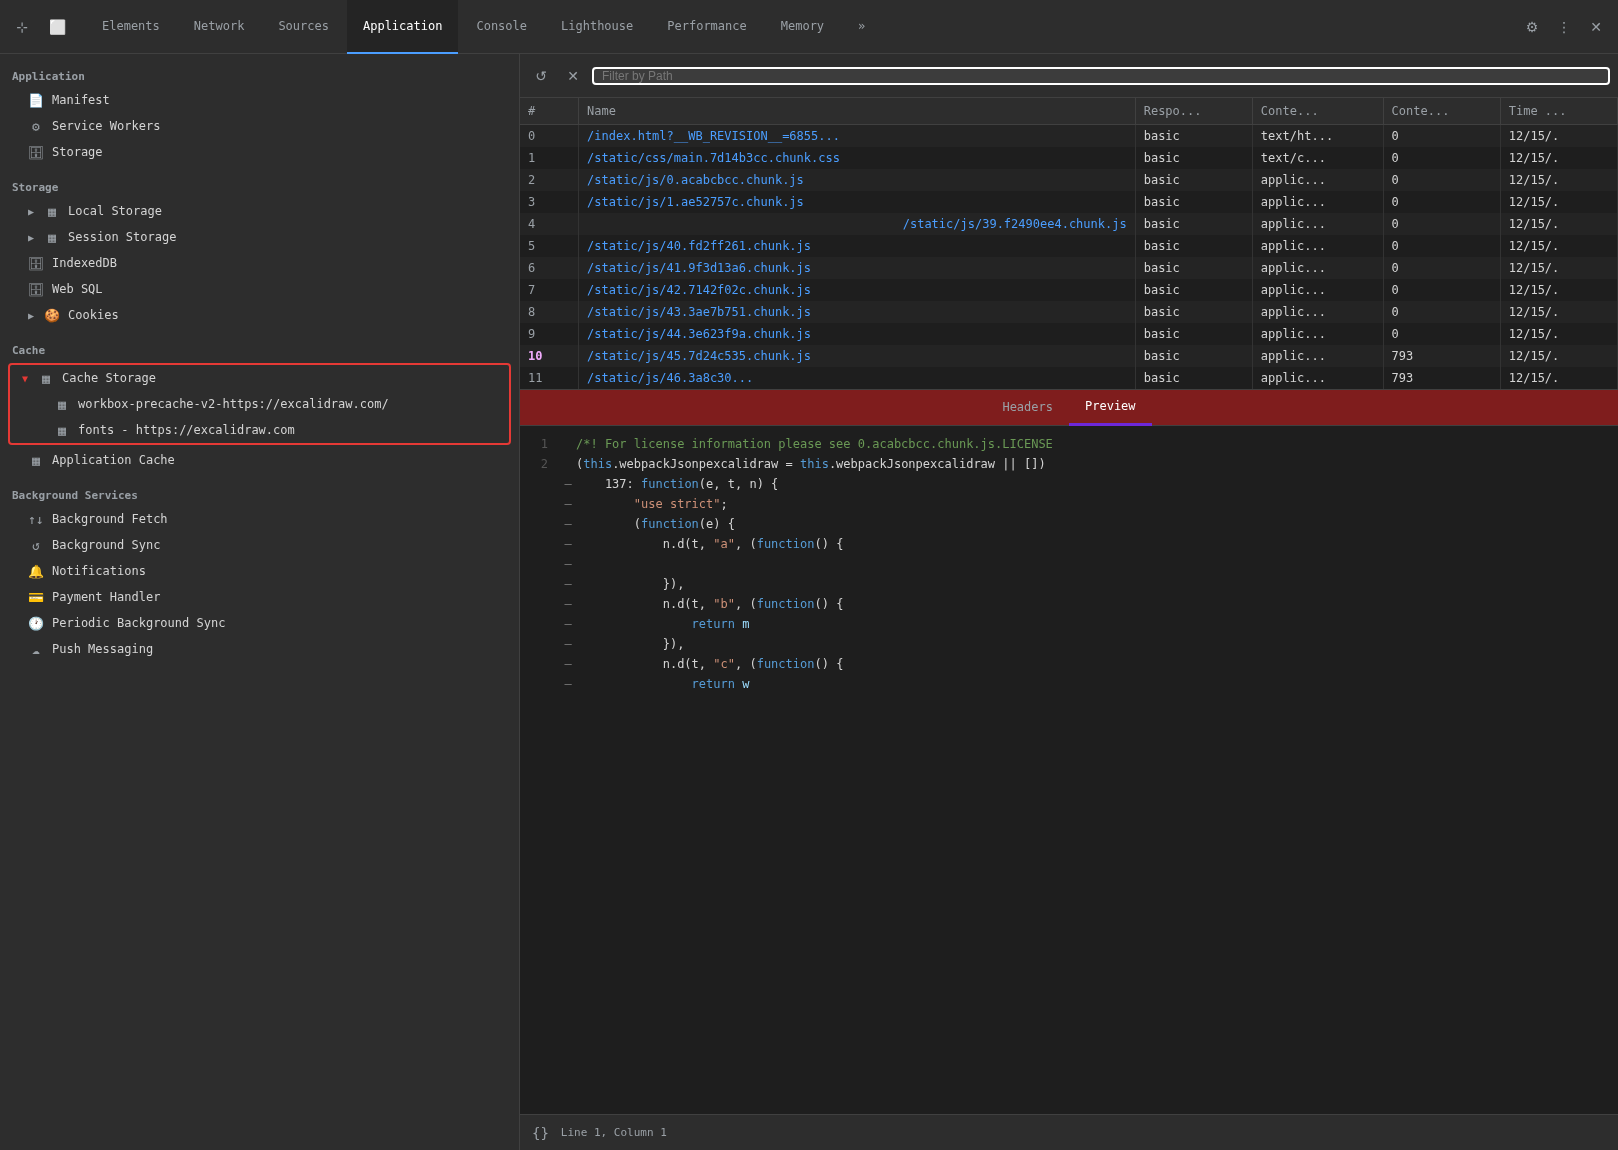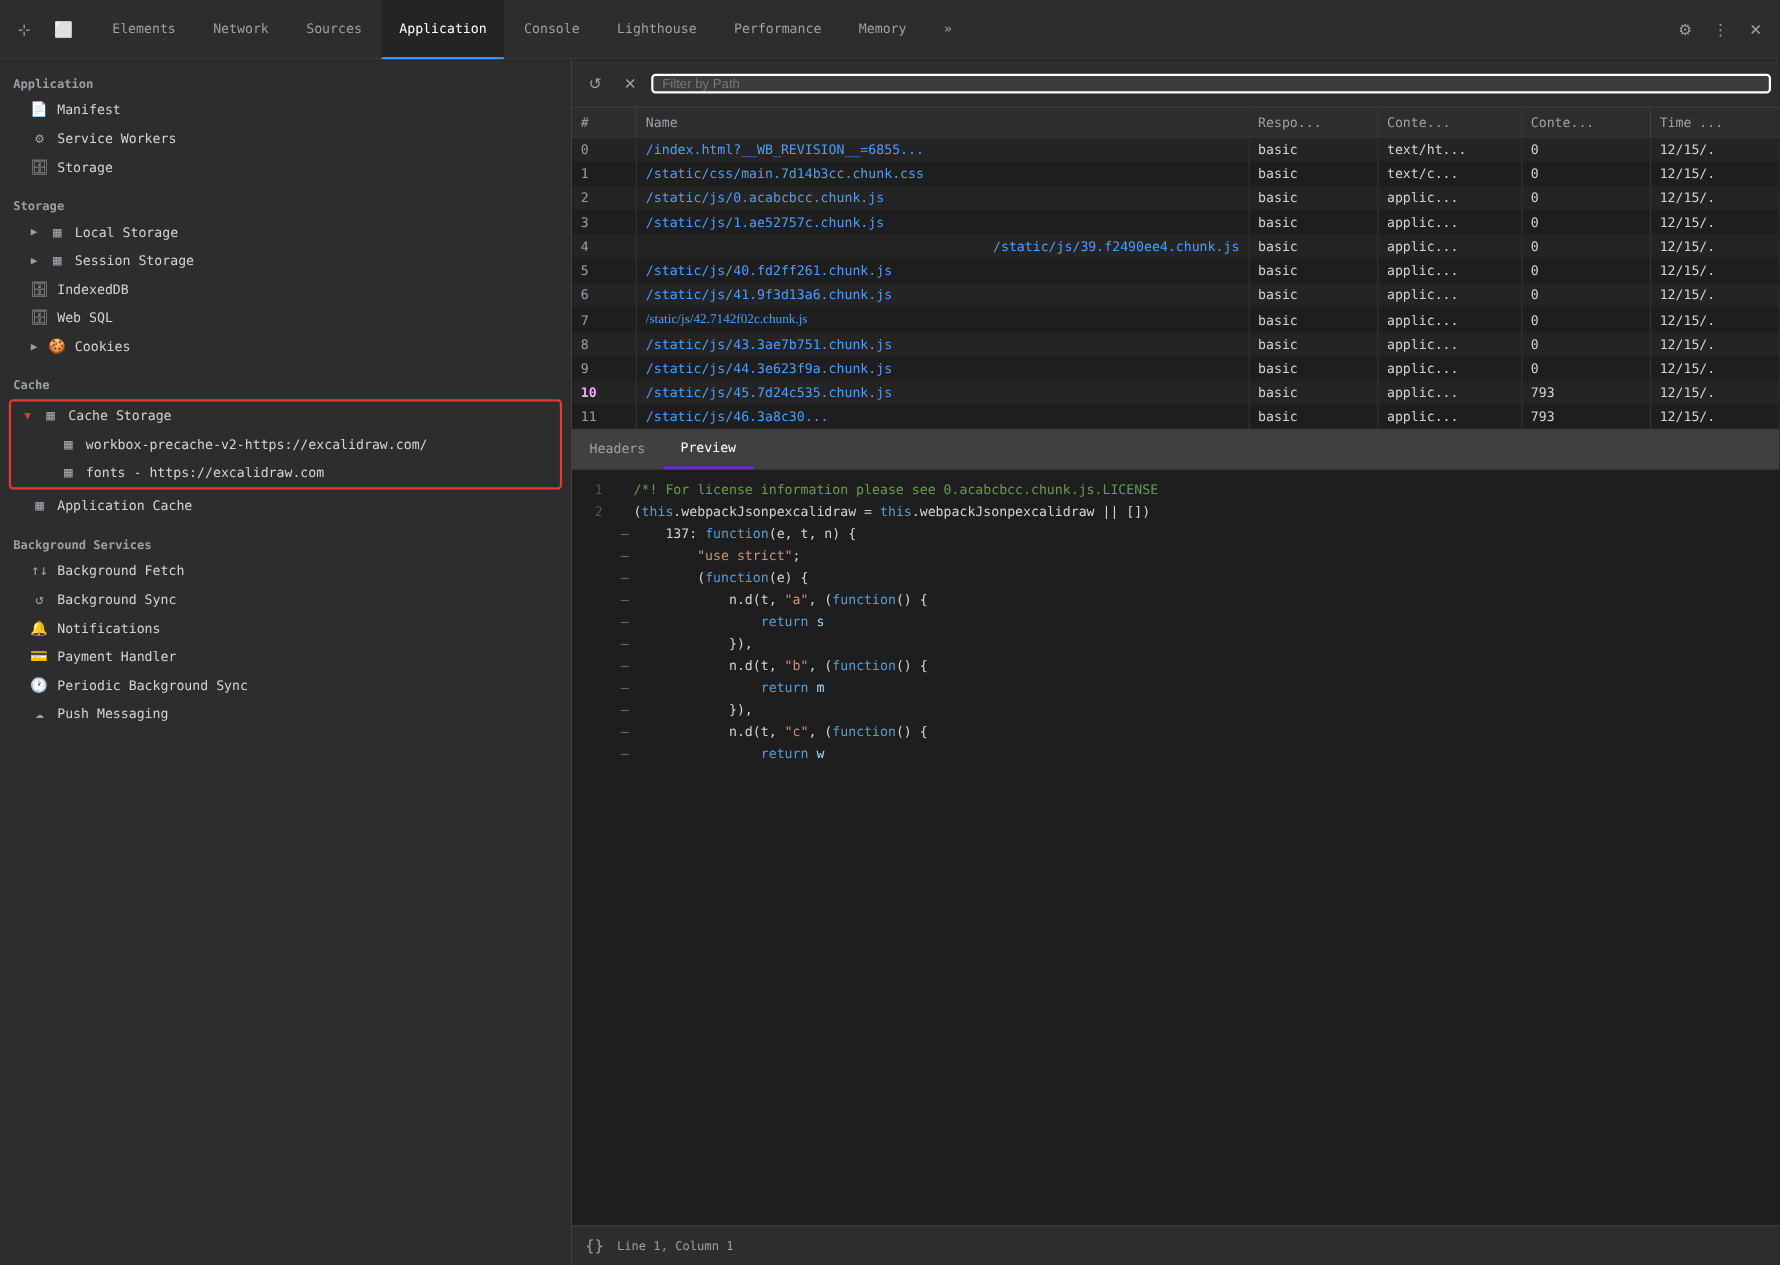--- a/index.html
+++ b/index.html
@@ -222,24 +222,25 @@
     .bottom-panel {
       border-top: 1px solid #404040;
       display: flex;
       flex-direction: column;
       flex: 1;
       overflow: hidden;
     }
 
     .bottom-tabs {
       display: flex;
-      background: #404040;
+      background: #7f1d1d;
       border-bottom: 1px solid #404040;
       height: 36px;
       align-items: center;
+      justify-content: center;
     }
     .bottom-tab {
       padding: 0 16px;
       height: 36px;
       display: flex;
       align-items: center;
       cursor: pointer;
       color: #9aa0a6;
       font-size: 12px;
       border-bottom: 2px solid transparent;
@@ -523,21 +524,21 @@
             <tr class="even">
     <td style="color:#9aa0a6;">6</td>
     <td style="color:#4b9eff;">/static/js/41.9f3d13a6.chunk.js</td>
     <td>basic</td>
     <td>applic...</td>
     <td>0</td>
     <td>12/15/.</td>
   </tr>
             <tr class="odd">
     <td style="color:#9aa0a6;">7</td>
-    <td style="color:#4b9eff;font-family:Liberation Serif, serif;">/static/js/42.7142f02c.chunk.js</td>
+    <td style="color:#4b9eff;">/static/js/42.7142f02c.chunk.js</td>
     <td>basic</td>
     <td>applic...</td>
     <td>0</td>
     <td>12/15/.</td>
   </tr>
             <tr class="even">
     <td style="color:#9aa0a6;">8</td>
     <td style="color:#4b9eff;">/static/js/43.3ae7b751.chunk.js</td>
     <td>basic</td>
     <td>applic...</td>
@@ -609,21 +610,20 @@
             <span class="line-content"><span class="c-plain">        (<span class="c-keyword">function</span>(e) {</span></span>
           </div>
           <div class="code-line">
             <span class="line-num"></span>
             <span class="line-dash" style="color:#777;">–</span>
             <span class="line-content"><span class="c-plain">            n.d(t, <span class="c-string">"a"</span>, (<span class="c-keyword">function</span>() {</span></span>
           </div>
           <div class="code-line">
             <span class="line-num"></span>
             <span class="line-dash" style="color:#777;">–</span>
-            <span class="line-content"><span class="c-plain">                </span><span class="c-keyword">return</span><span class="c-var"> s</span></span>
           </div>
           <div class="code-line">
             <span class="line-num"></span>
             <span class="line-dash" style="color:#777;">–</span>
             <span class="line-content"><span class="c-plain">            }),</span></span>
           </div>
           <div class="code-line">
             <span class="line-num"></span>
             <span class="line-dash" style="color:#777;">–</span>
             <span class="line-content"><span class="c-plain">            n.d(t, <span class="c-string">"b"</span>, (<span class="c-keyword">function</span>() {</span></span>

